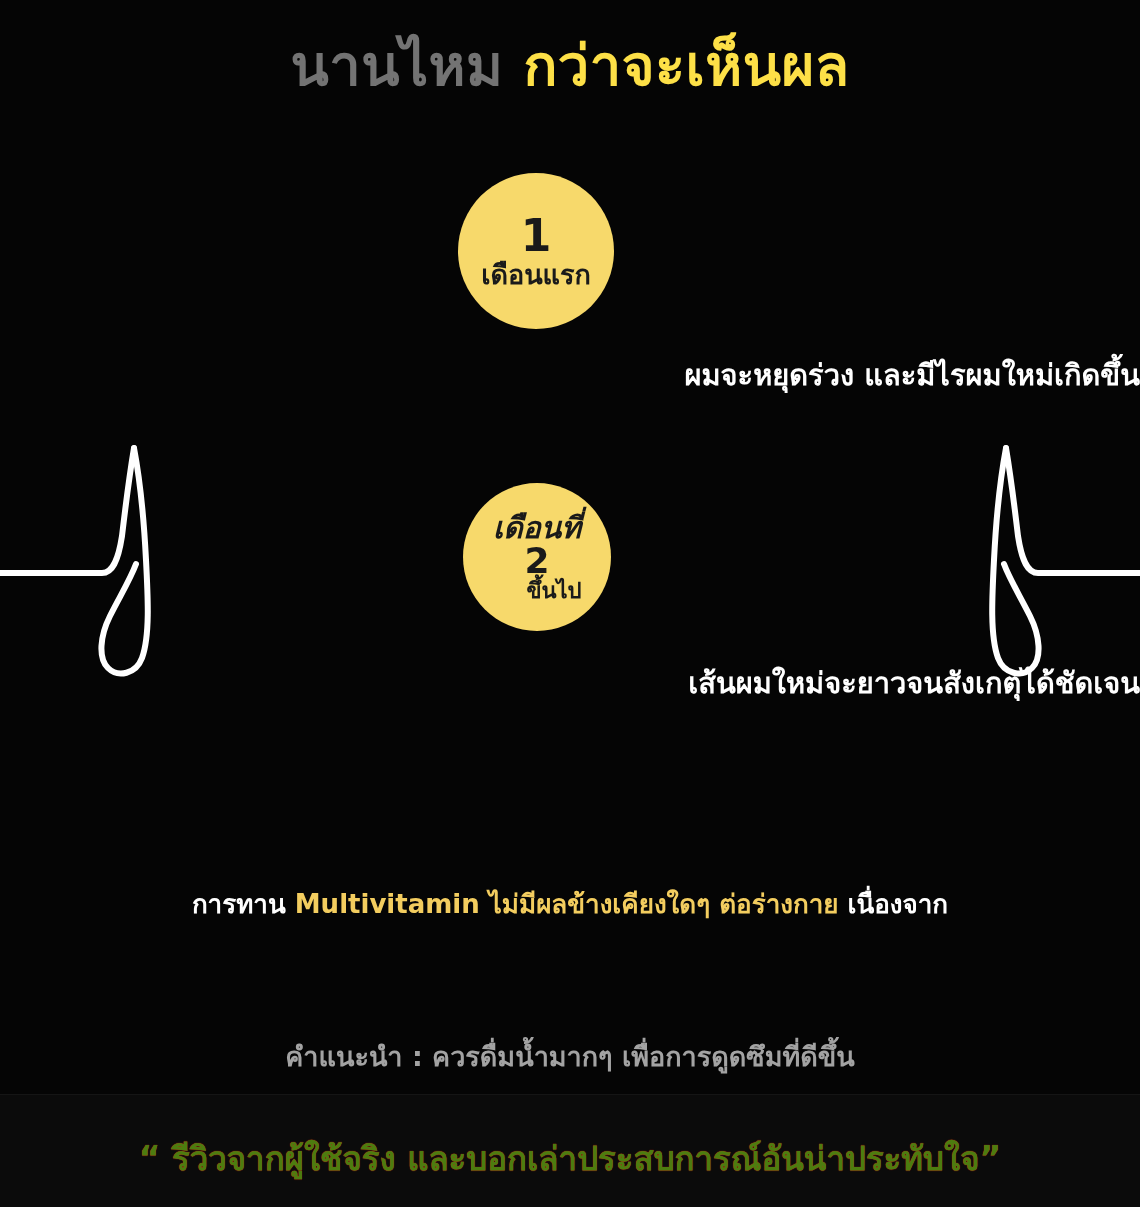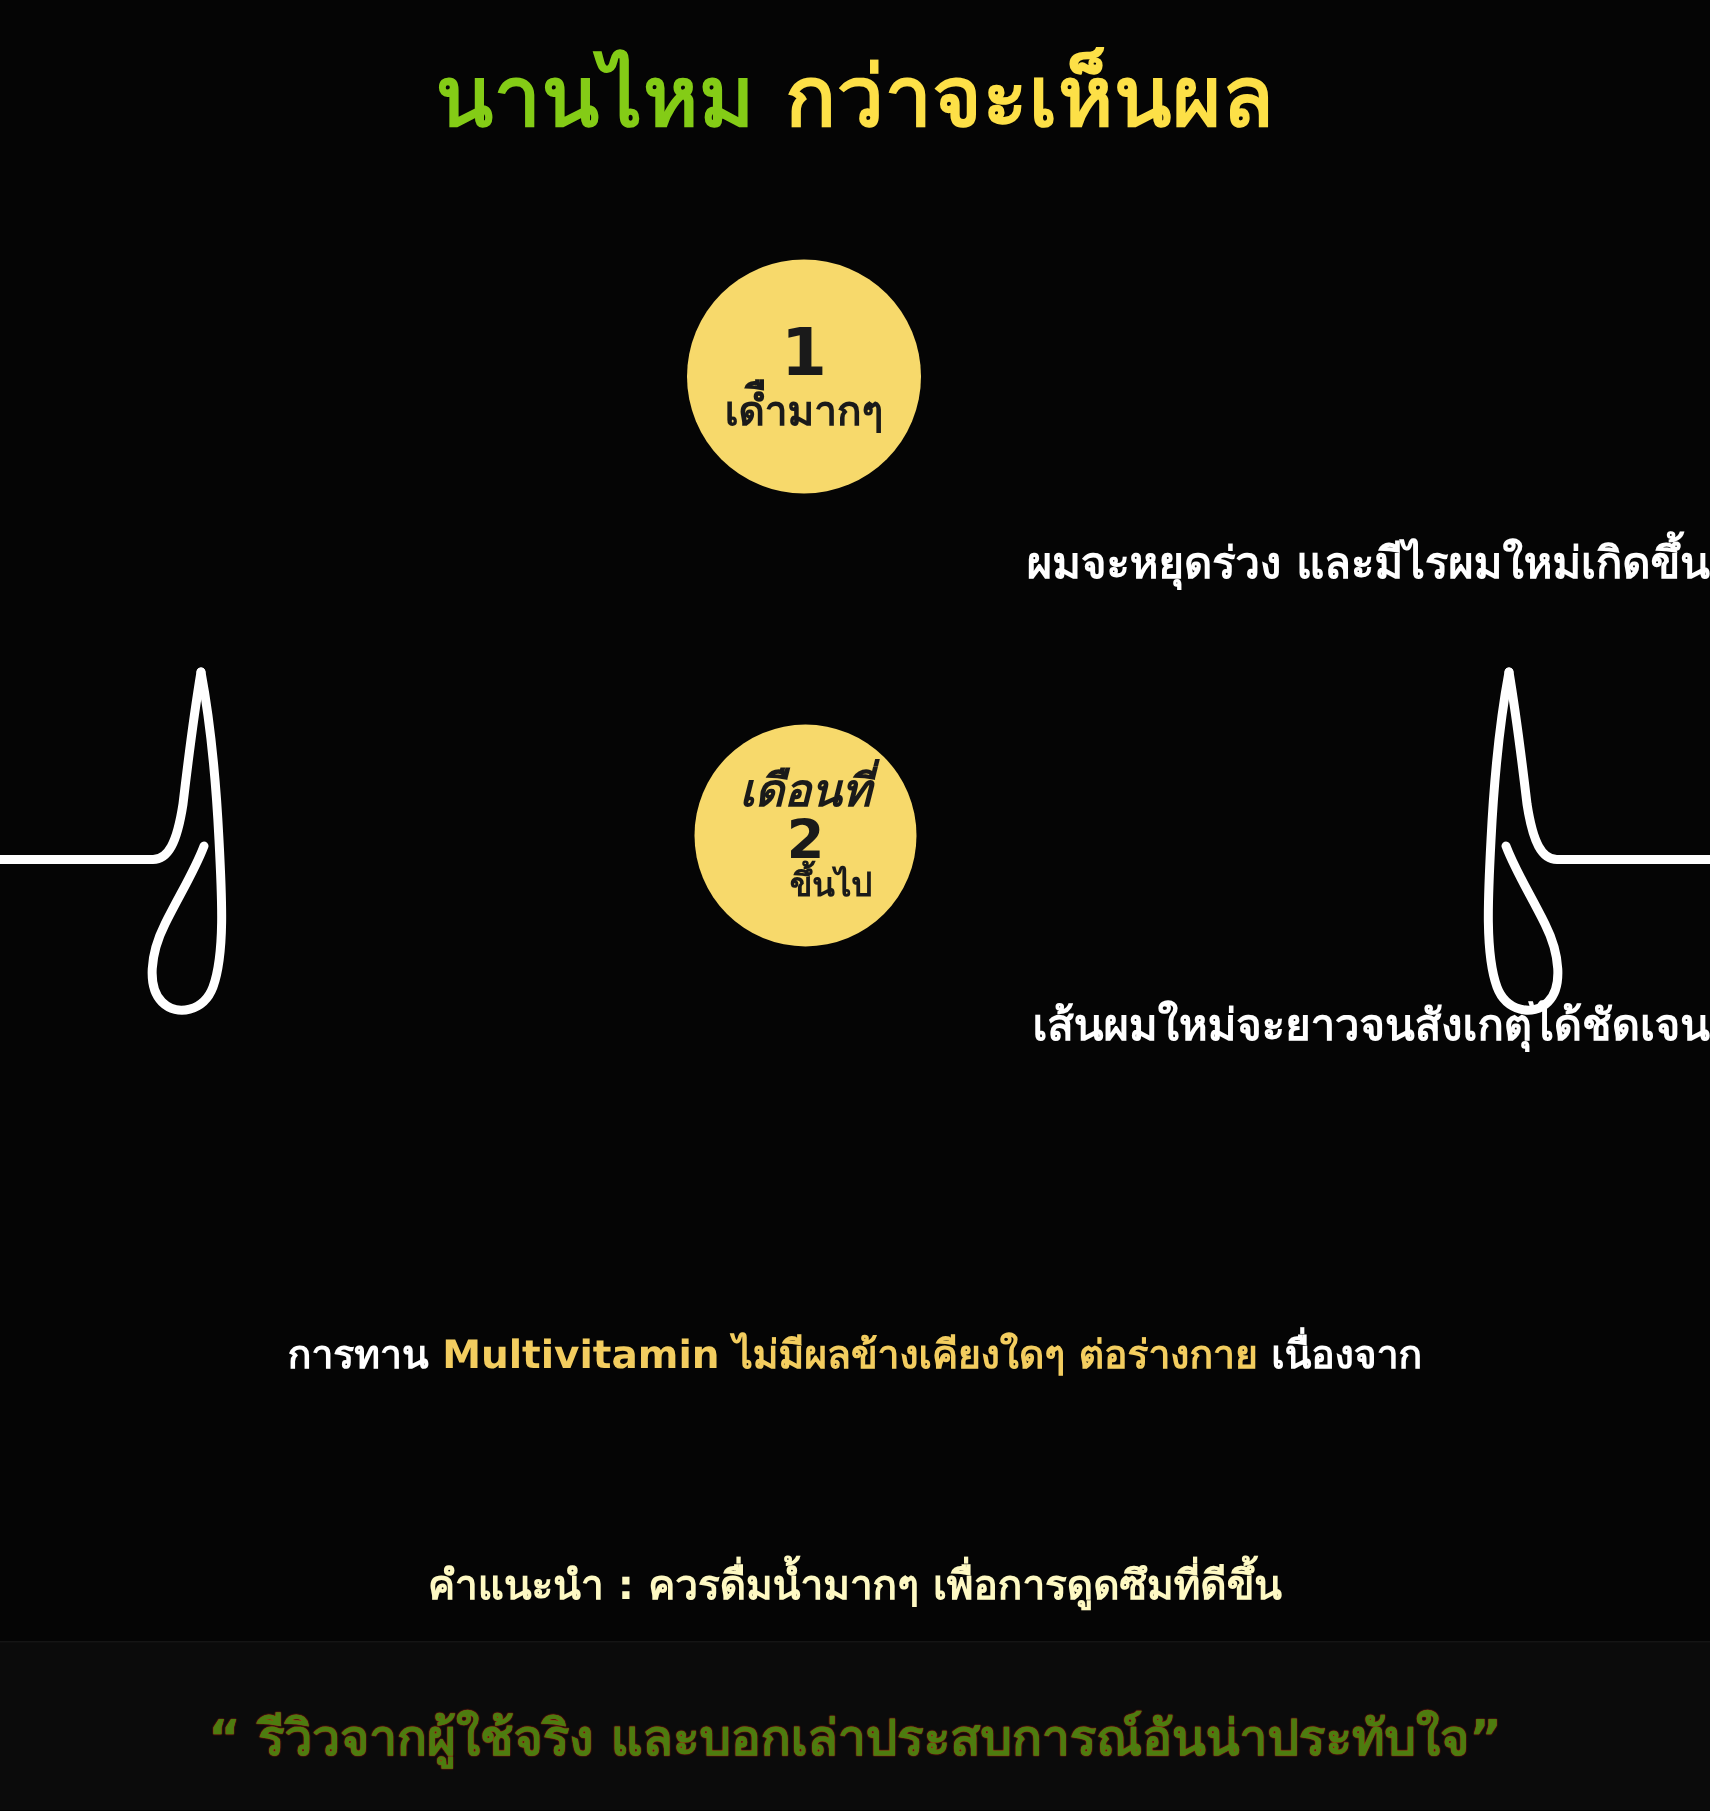--- a/index.html
+++ b/index.html
@@ -27,21 +27,21 @@
     top: 34px;
     left: 0;
     width: 100%;
     text-align: center;
     font-size: 56px;
     font-weight: 700;
     letter-spacing: 0.5px;
     line-height: 1.15;
     white-space: nowrap;
   }
-  .headline .hl-accent { color: #84cc16; }
+  .headline .hl-accent { color: #737373; }
   .headline .hl-white  { color: #fde047; }
 
   
   .follicle {
     position: absolute;
     top: 440px;
     width: 260px;
     height: 280px;
   }
   .follicle.left  { left: -10px; }
@@ -107,21 +107,21 @@
     white-space: nowrap;
   }
   .body-line .em { color: #f3cd5f; }
 
   .advice {
     position: absolute;
     top: 1035px;
     left: 0;
     width: 100%;
     text-align: center;
-    color: #fef9c3;
+    color: #a3a3a3;
     font-size: 27px;
     font-weight: 700;
     white-space: nowrap;
   }
 
   
   .bottom-strip {
     position: absolute;
     left: 0;
     bottom: 0;
@@ -168,21 +168,21 @@
         <path d="M0 133 L112 133 C122 133 128 122 132 96 C136 62 140 32 144 8" fill="none" stroke="#ffffff" stroke-width="6" stroke-linecap="round"></path>
         <path d="M144 8 C150 40 154 80 156 120 C158 158 160 196 152 218
                  C146 234 128 238 118 228 C108 218 110 196 120 176
                  C130 156 140 140 146 124" fill="none" stroke="#ffffff" stroke-width="6" stroke-linecap="round"></path>
       </g>
     </svg>
   </div>
 
   <div class="step-badge" id="badge-1">
     <span class="big">1</span>
-    <span class="sub">เดืำมากๆ</span>
+    <span class="sub">เดือนแรก</span>
   </div>
   <div class="step-caption" id="caption-1">ผมจะหยุดร่วง และมีไรผมใหม่เกิดขึ้น</div>
 
   <div class="step-badge" id="badge-2">
     <span class="top">เดือนที่</span>
     <span class="big">2</span>
     <span class="sub">ขึ้นไป</span>
   </div>
   <div class="step-caption" id="caption-2">เส้นผมใหม่จะยาวจนสังเกตุได้ชัดเจน</div>
 

